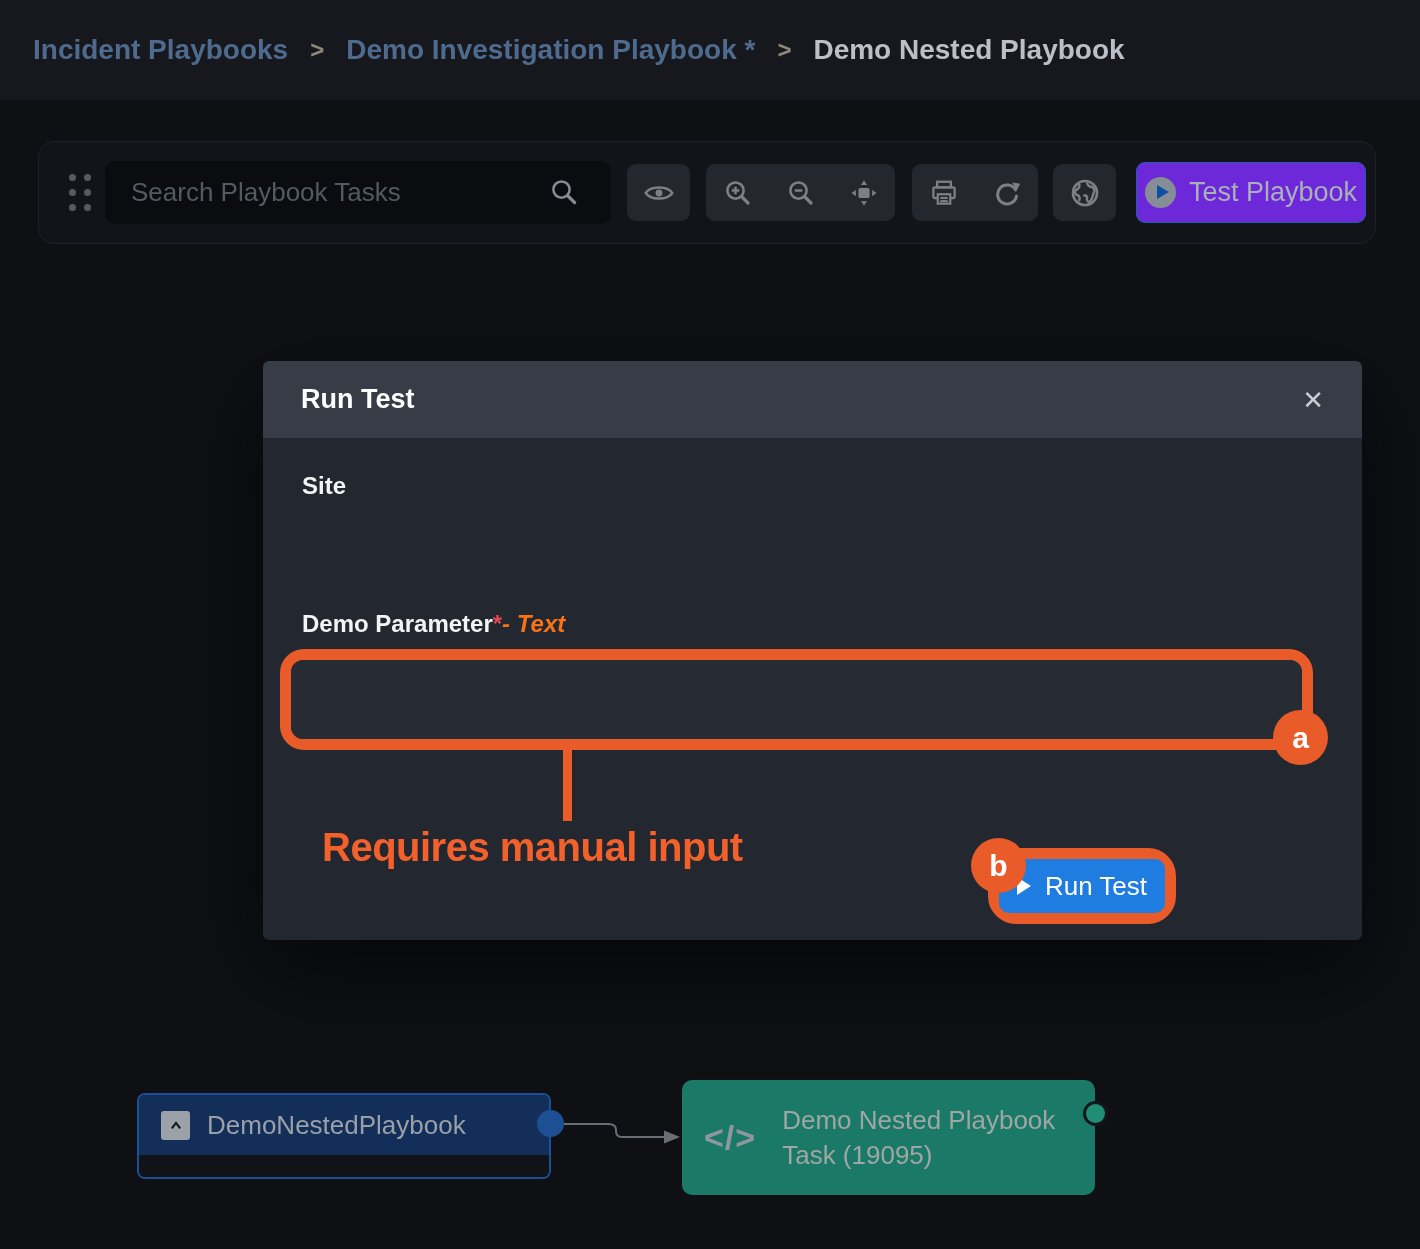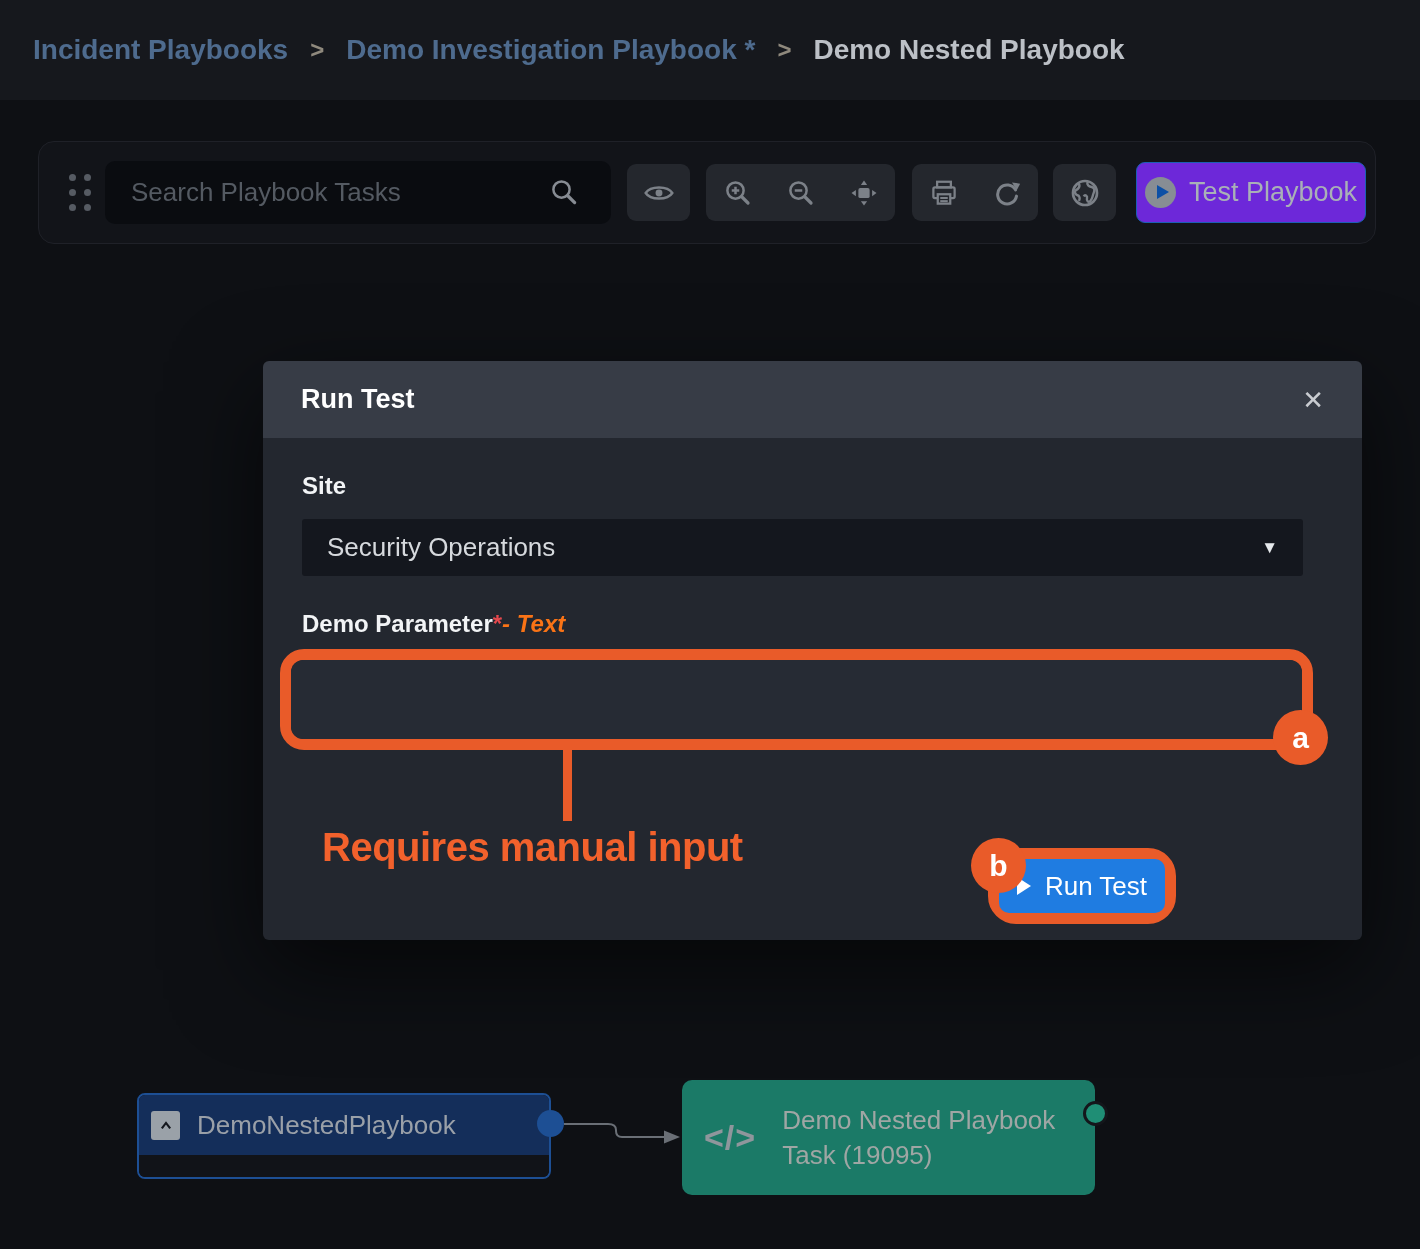--- a/index.html
+++ b/index.html
@@ -84,21 +84,21 @@
                   border-bottom:9px solid transparent; }
   .cancel{ position:absolute; left:918px; top:421px; width:150px; height:58px; background:#575d66;
            border:none; border-radius:8px; display:flex; align-items:center; justify-content:center;
            gap:12px; color:#fff; font-size:26px; cursor:pointer; font-family:"Liberation Sans", sans-serif; }
 
   
   .node1{ position:absolute; left:137px; top:1093px; width:414px; height:86px;
           border:2px solid #1d4f94; border-radius:8px; overflow:hidden; background:#111318;
           display:flex; flex-direction:column; cursor:pointer; }
   .node1-head{ height:60px; background:#142e5a; display:flex; align-items:center;
-               padding-left:12px; gap:17px; }
+               padding-left:22px; gap:17px; }
   .node1-icon{ width:29px; height:29px; background:#9aa1a8; border-radius:3px; display:flex;
                align-items:center; justify-content:center; }
   .node1-label{ font-size:26px; color:#9aa0a8; }
   .node1-foot{ flex:1; background:#111318; }
   .port{ position:absolute; border-radius:50%; }
   .port1{ left:537px; top:1110px; width:27px; height:27px; background:#1d4f94; }
   .port2{ left:1083px; top:1101px; width:25px; height:25px; background:#1f8e75; border:3px solid #14161b; }
   .edge-svg{ position:absolute; left:556px; top:1108px; }
   .node2{ position:absolute; left:682px; top:1080px; width:413px; height:115px; background:#1b7a67;
           border-radius:10px; display:flex; align-items:center; padding:0 0 0 22px; gap:26px;
@@ -202,24 +202,20 @@
     </button>
   </div>
 
   <div class="modal">
     <div class="modal-head">
       <span class="modal-title">Run Test</span>
       <button class="modal-close">✕</button>
     </div>
     <div class="modal-body">
       <div class="site-label">Site</div>
-      <div class="site-select">
-        <span class="val">Security Operations</span>
-        <span class="caret">▼</span>
-      </div>
 
       <div class="param-row">
         <span class="param-name">Demo Parameter</span>
         <span class="param-star">*</span>
         <span class="param-type">- Text</span>
       </div>
 
       <div class="ring-a">
         <input type="text" style="">
       </div>

